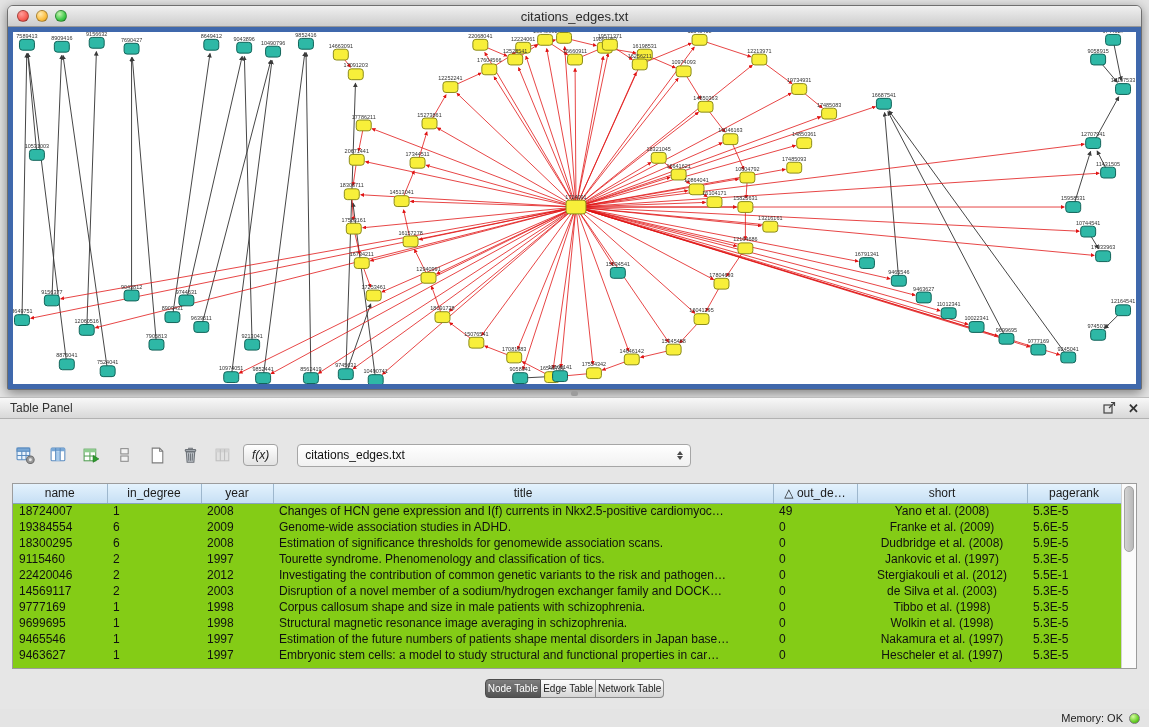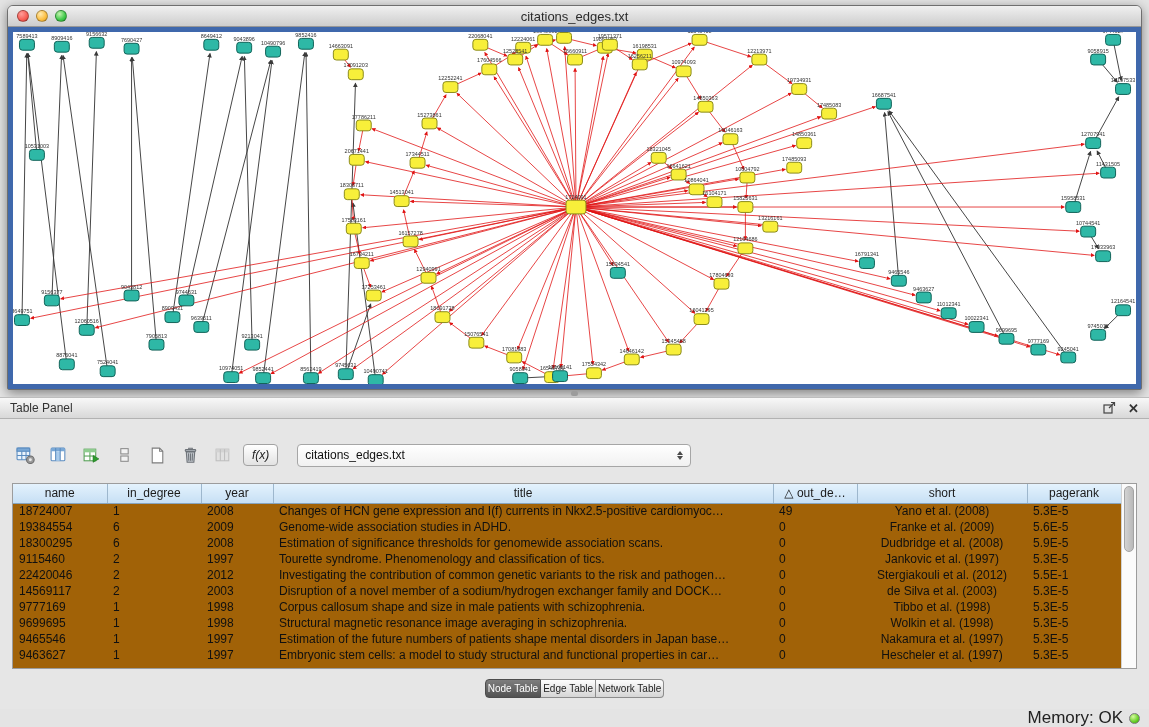--- a/index.html
+++ b/index.html
@@ -42,21 +42,21 @@
   .fx{border:1px solid #a2a2a2;border-radius:4px;background:linear-gradient(#ffffff,#e2e2e2);
     font-style:italic;font-size:12px;padding:3px 8px;color:#222;margin-left:0}
   .combo{margin-left:12px;width:394px;height:23px;border:1px solid #a6a6a6;border-radius:4px;
     background:linear-gradient(#ffffff,#f1f1f1);display:flex;align-items:center;
     padding:0 7px;font-size:12px;color:#111;box-shadow:inset 0 1px 1px rgba(255,255,255,.8)}
   .combo .arrows{margin-left:auto;display:flex;flex-direction:column;gap:1px;align-items:center}
   .combo .arrows i{display:block;width:0;height:0;border-left:3.5px solid transparent;border-right:3.5px solid transparent}
   .combo .arrows .up{border-bottom:4px solid #4a4a4a}
   .combo .arrows .dn{border-top:4px solid #4a4a4a}
 
-  .table-wrap{margin:8px 12px 0;position:relative;background:#a16207;border:1px solid #9c9c9c;
+  .table-wrap{margin:8px 12px 0;position:relative;background:#84cc16;border:1px solid #9c9c9c;
     height:186px;overflow:hidden;flex:none}
   table{border-collapse:collapse;table-layout:fixed;width:1108px;font-size:12px}
   col.c0{width:94px}col.c1{width:94px}col.c2{width:72px}col.c3{width:500px}
   col.c4{width:84px}col.c5{width:170px}col.c6{width:94px}
   th{height:19px;background:linear-gradient(#e4f2fd,#c6dff4);border-right:1px solid #9db7cd;
     border-bottom:1px solid #87a4be;font-weight:normal;font-size:12px;color:#1b1b1b;
     overflow:hidden;white-space:nowrap;text-align:center}
   td{height:16px;padding:0 6px;color:#101010;overflow:hidden;white-space:nowrap}
   td.c5{text-align:center}
   .vscroll{position:absolute;top:0;right:0;width:15px;bottom:0;background:#fbfbfb;
@@ -66,21 +66,21 @@
 
   .tabs{display:flex;justify-content:center;padding:10px 0 8px;flex:none}
   .seg{font-size:10px;padding:3px 2px;border:1px solid #8c8c8c;border-left-width:0;
     background:linear-gradient(#fdfdfd,#d5d5d5);color:#1d1d1d}
   .seg:first-child{border-left-width:1px;border-radius:4px 0 0 4px}
   .seg:last-child{border-radius:0 4px 4px 0}
   .seg.active{background:linear-gradient(#7e7e7e,#525252);color:#fff;border-color:#4c4c4c}
 
   
   .statusbar{height:18px;flex:none;display:flex;align-items:center;justify-content:flex-end;
-    gap:6px;padding:0 9px;font-size:17px;color:#222}
+    gap:6px;padding:0 9px;font-size:11px;color:#222}
   .led{width:11px;height:11px;border-radius:50%;border:1px solid #7c7c7c;
     background:radial-gradient(circle at 35% 30%,#d6fb9e,#5fcb1f 65%,#3e9a12)}
 </style>
 </head>
 <body>
 
 <div class="desktop">
 
   <div class="net-window">
     <div class="titlebar">

